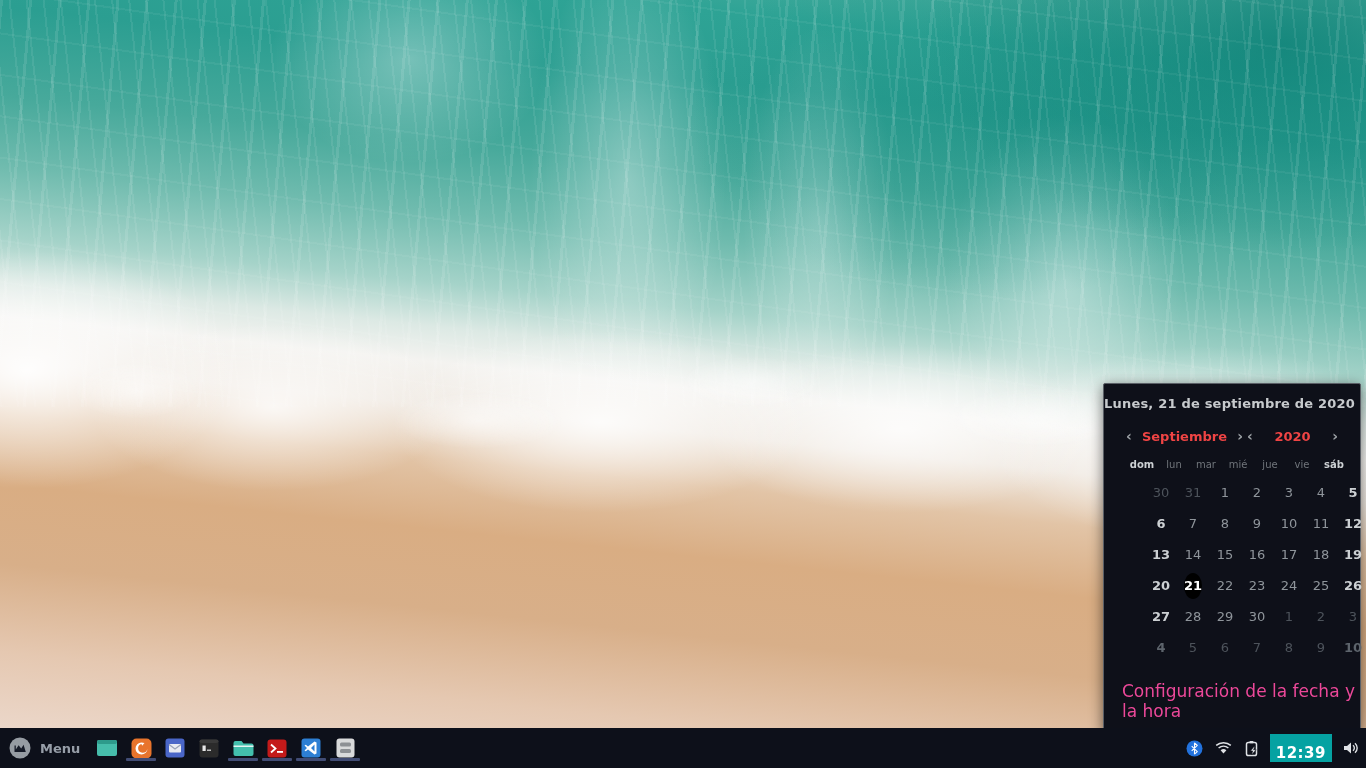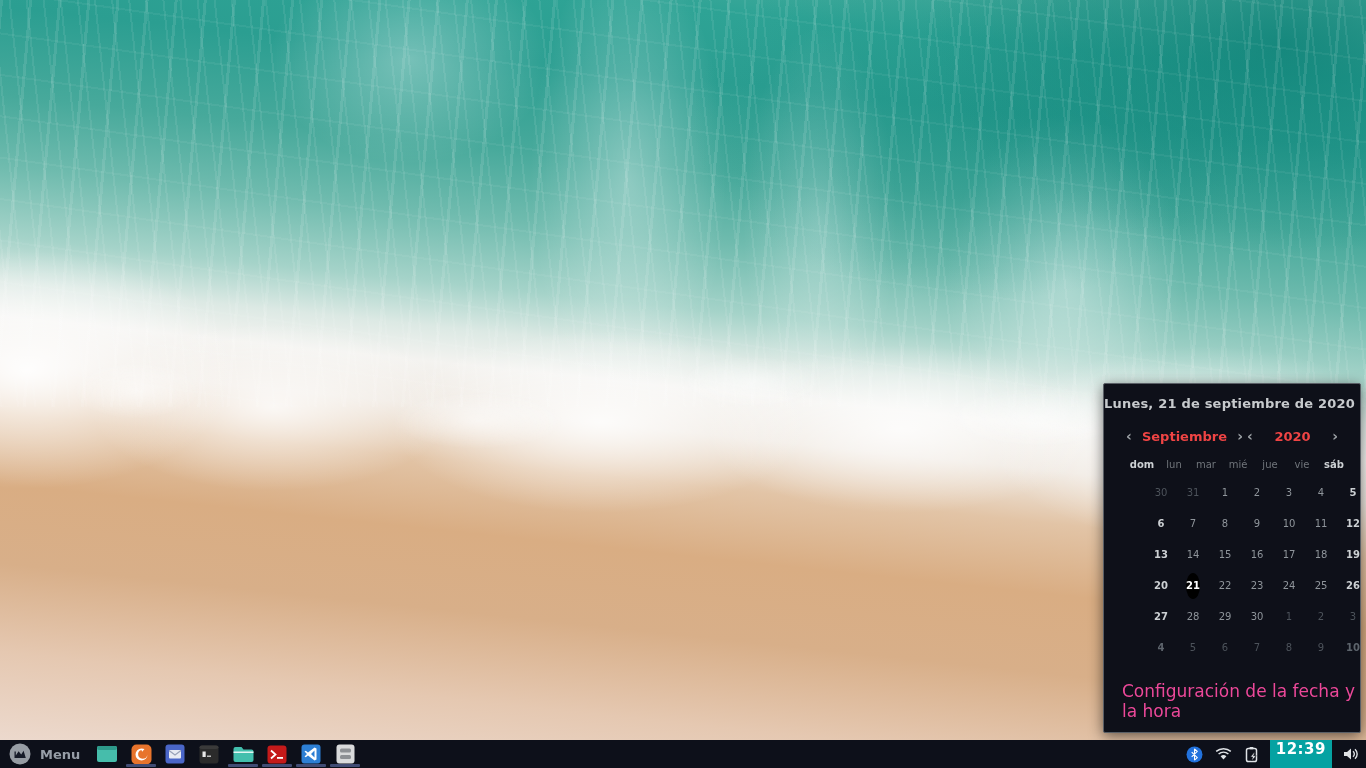--- a/index.html
+++ b/index.html
@@ -55,47 +55,47 @@
   .cal-title { margin-top:12px; text-align:left; font-size:13px; font-weight:bold; color:#c7cacd; letter-spacing:0.2px; }
   .cal-nav { display:flex; margin-top:17px; padding:0 20px; align-items:center; }
   .cal-nav .group-month { display:flex; width:56%; justify-content:space-between; align-items:center; }
   .cal-nav .group-year  { display:flex; width:44%; justify-content:space-between; align-items:center; }
   .nav-arrow { font-size:14px; font-weight:bold; color:#9da2a6; cursor:default; padding:0 2px; }
   .nav-label { font-size:13px; font-weight:bold; color:#ef4444; }
   .cal-weekdays { display:grid; grid-template-columns:repeat(7,32px); justify-content:center; margin-top:15px;margin-left:12px; }
   .cal-weekdays span { text-align:center; font-size:10px; color:#70757b; }
   .cal-weekdays span.we { font-weight:bold; color:#ccd0d3; }
   .cal-grid { display:grid; grid-template-columns:repeat(7,32px); grid-auto-rows:31px; justify-content:center; margin-top:7px; }
-  .cal-grid .cell { display:flex; align-items:center; justify-content:center; font-size:10px;margin-left:41px; }
+  .cal-grid .cell { display:flex; align-items:center; justify-content:center; font-size:13px;margin-left:41px; }
   .cell.day      { color:#8f959b; }
   .cell.day-we   { color:#ccd0d3; font-weight:bold; }
   .cell.day-out  { color:#4d535b; }
   .cell.day-outwe{ color:#5d646c; font-weight:bold; }
   .cell.day-sel span {
     display:flex; width:26px; height:26px; border-radius:50%;
     align-items:center; justify-content:center;
     background:#000000; color:#ffffff; font-weight:bold;
   }
   .cal-footer { position:absolute; left:18px; bottom:11px; font-size:17px; color:#ec4899; }
 
   
   .panel {
-    position:absolute; left:0; bottom:0; width:1366px; height:28px;
+    position:absolute; left:0; bottom:0; width:1366px; height:40px;
     background:#0d101a; display:flex; align-items:center; z-index:10;
   }
   .menu-button { display:flex; align-items:center; gap:8px; padding:0 10px 0 8px; height:28px; }
   .menu-label { font-size:13px; font-weight:bold; color:#979ea8; }
   .app-slot { position:relative; width:34px; height:28px; display:flex; align-items:center; justify-content:center; }
   .app-slot .indicator { display:none; position:absolute; bottom:1px; left:2px; width:30px; height:3px; background:#414c74; border-radius:1px; }
   .app-slot.has-indicator .indicator { display:block; }
   .spacer { flex:1; }
   .tray { display:flex; align-items:center; height:28px; }
   .tray-item { display:flex; align-items:center; justify-content:center; height:28px; padding:0 6px; }
   .clock-applet {
-    height:28px; display:flex; align-items:flex-start; padding:0 6px;
+    height:28px; display:flex; align-items:flex-end; padding:0 6px;
     background:#05a2a2; margin:0 4px;
   }
   .clock-text { font-size:15px; font-weight:bold; color:#ffffff; letter-spacing:0.5px; }
 
   
   .ic { display:block; }
 </style>
 </head>
 <body>
 

